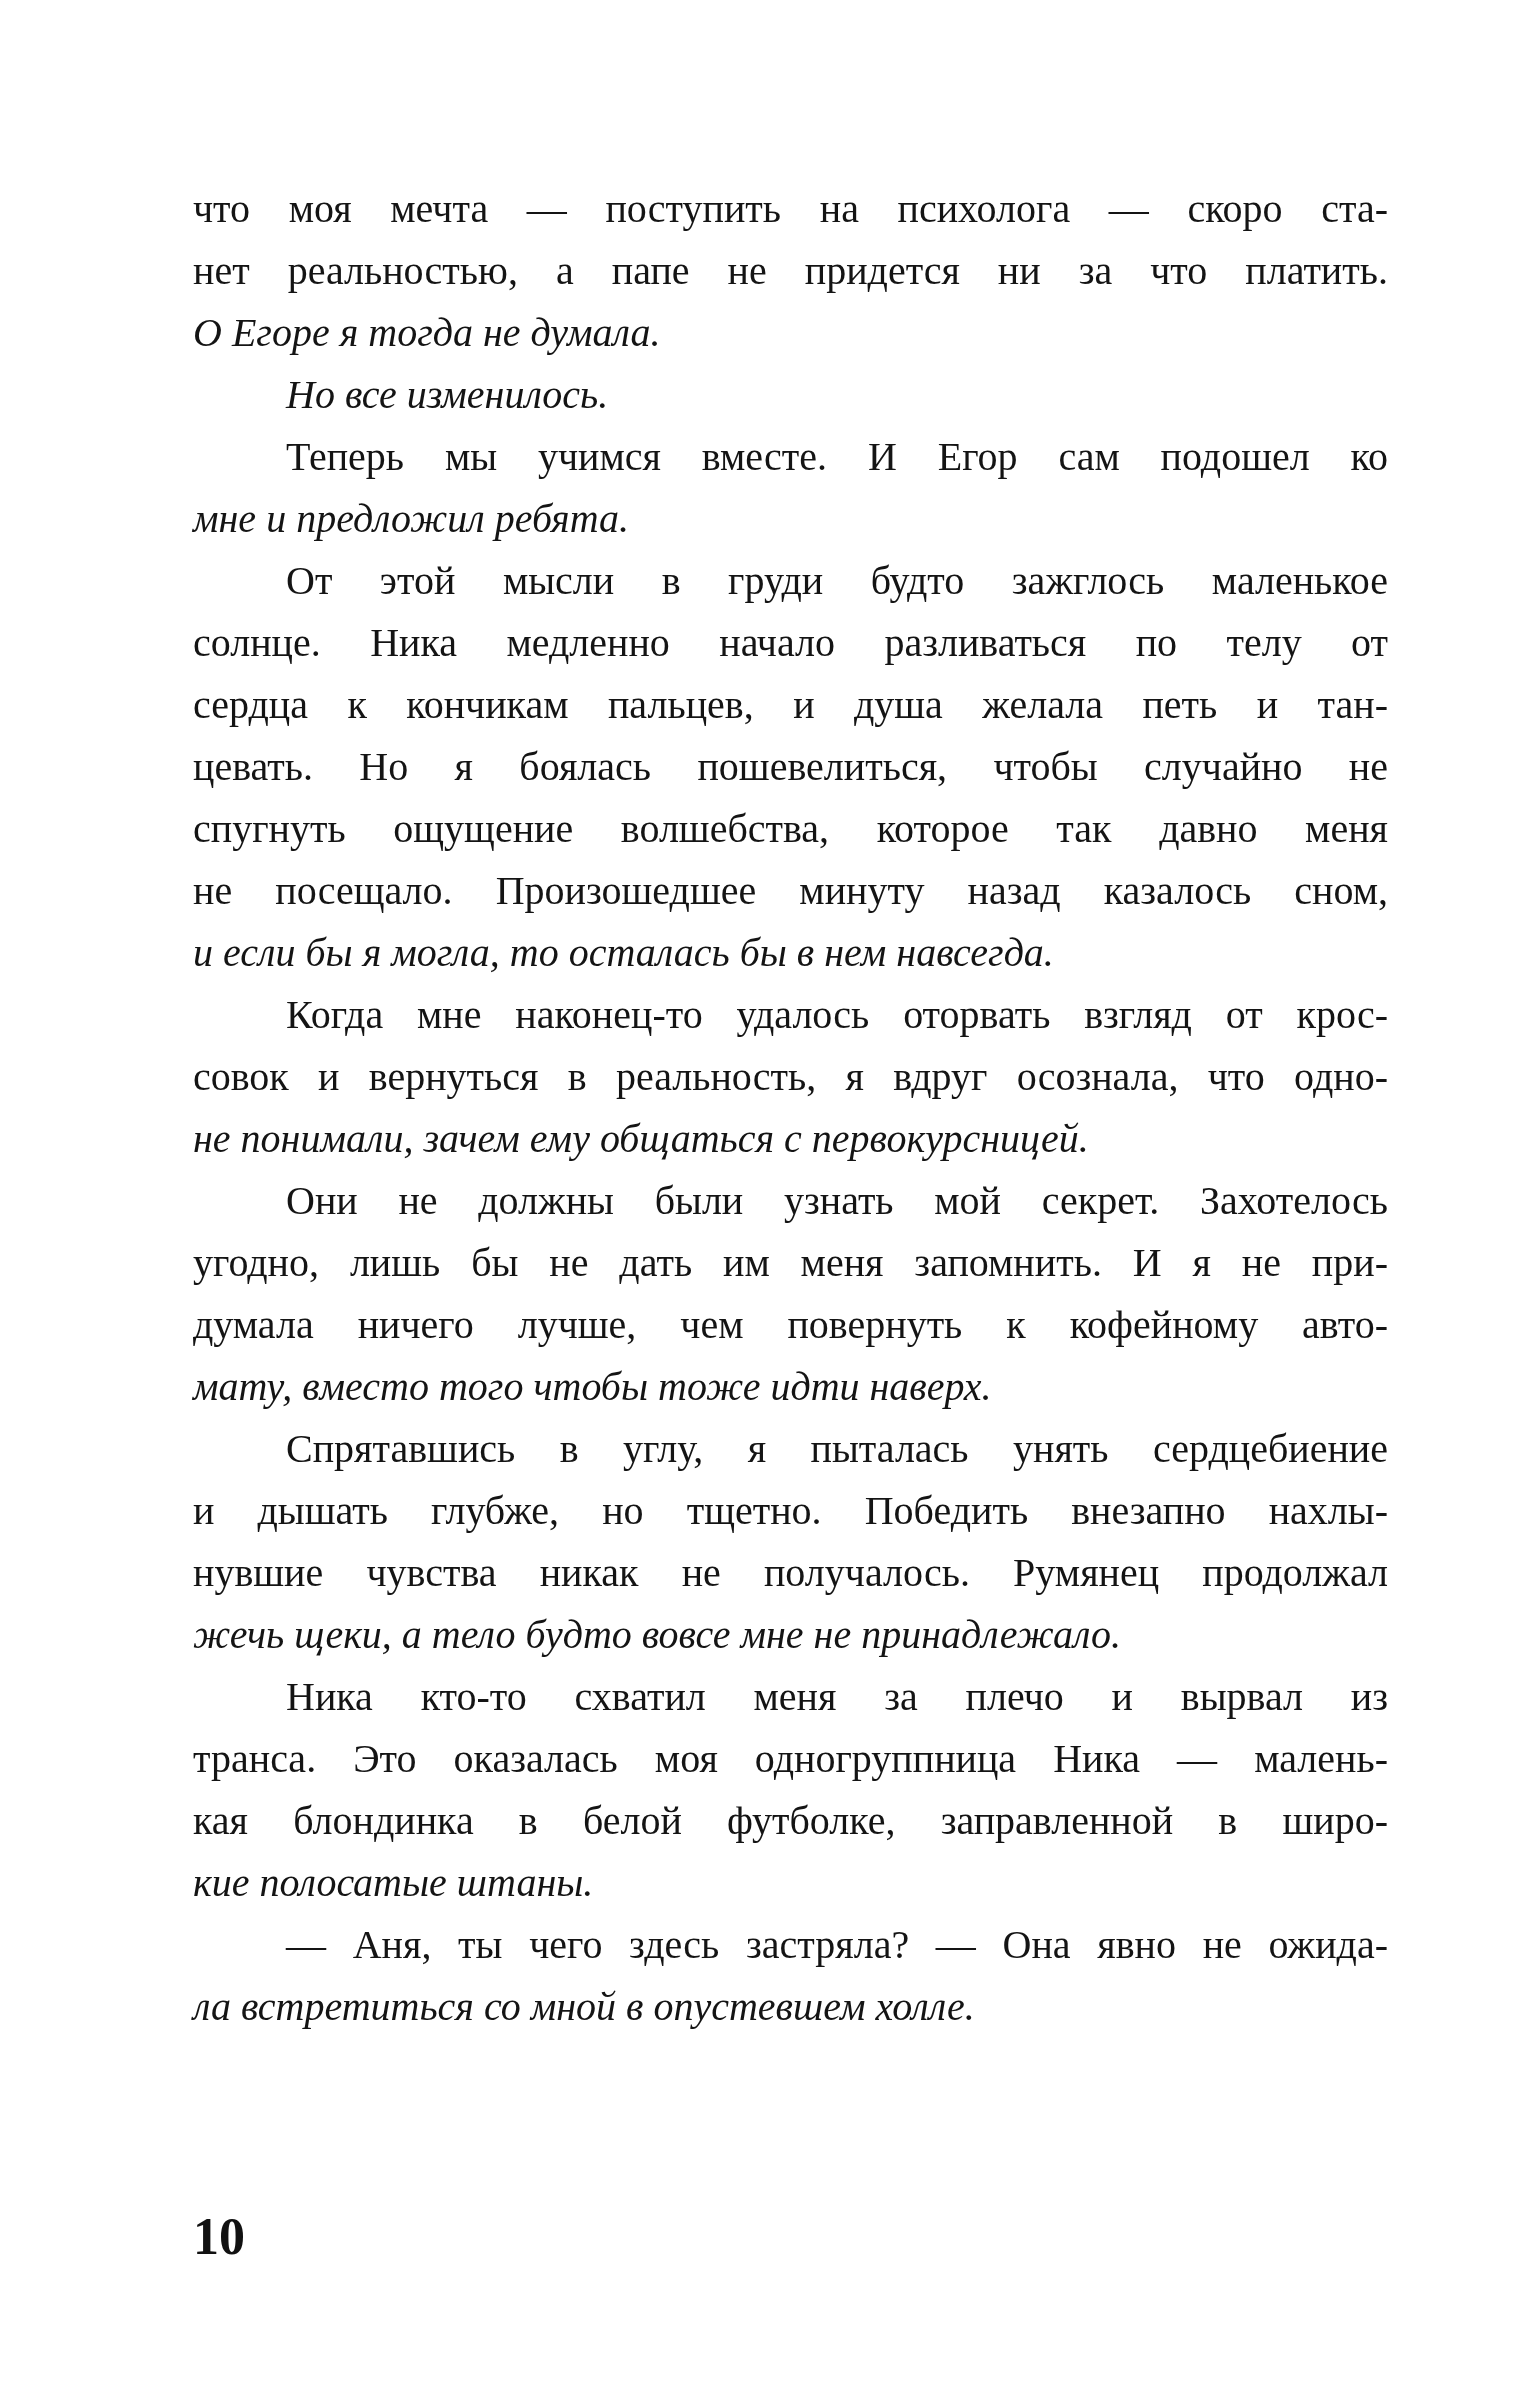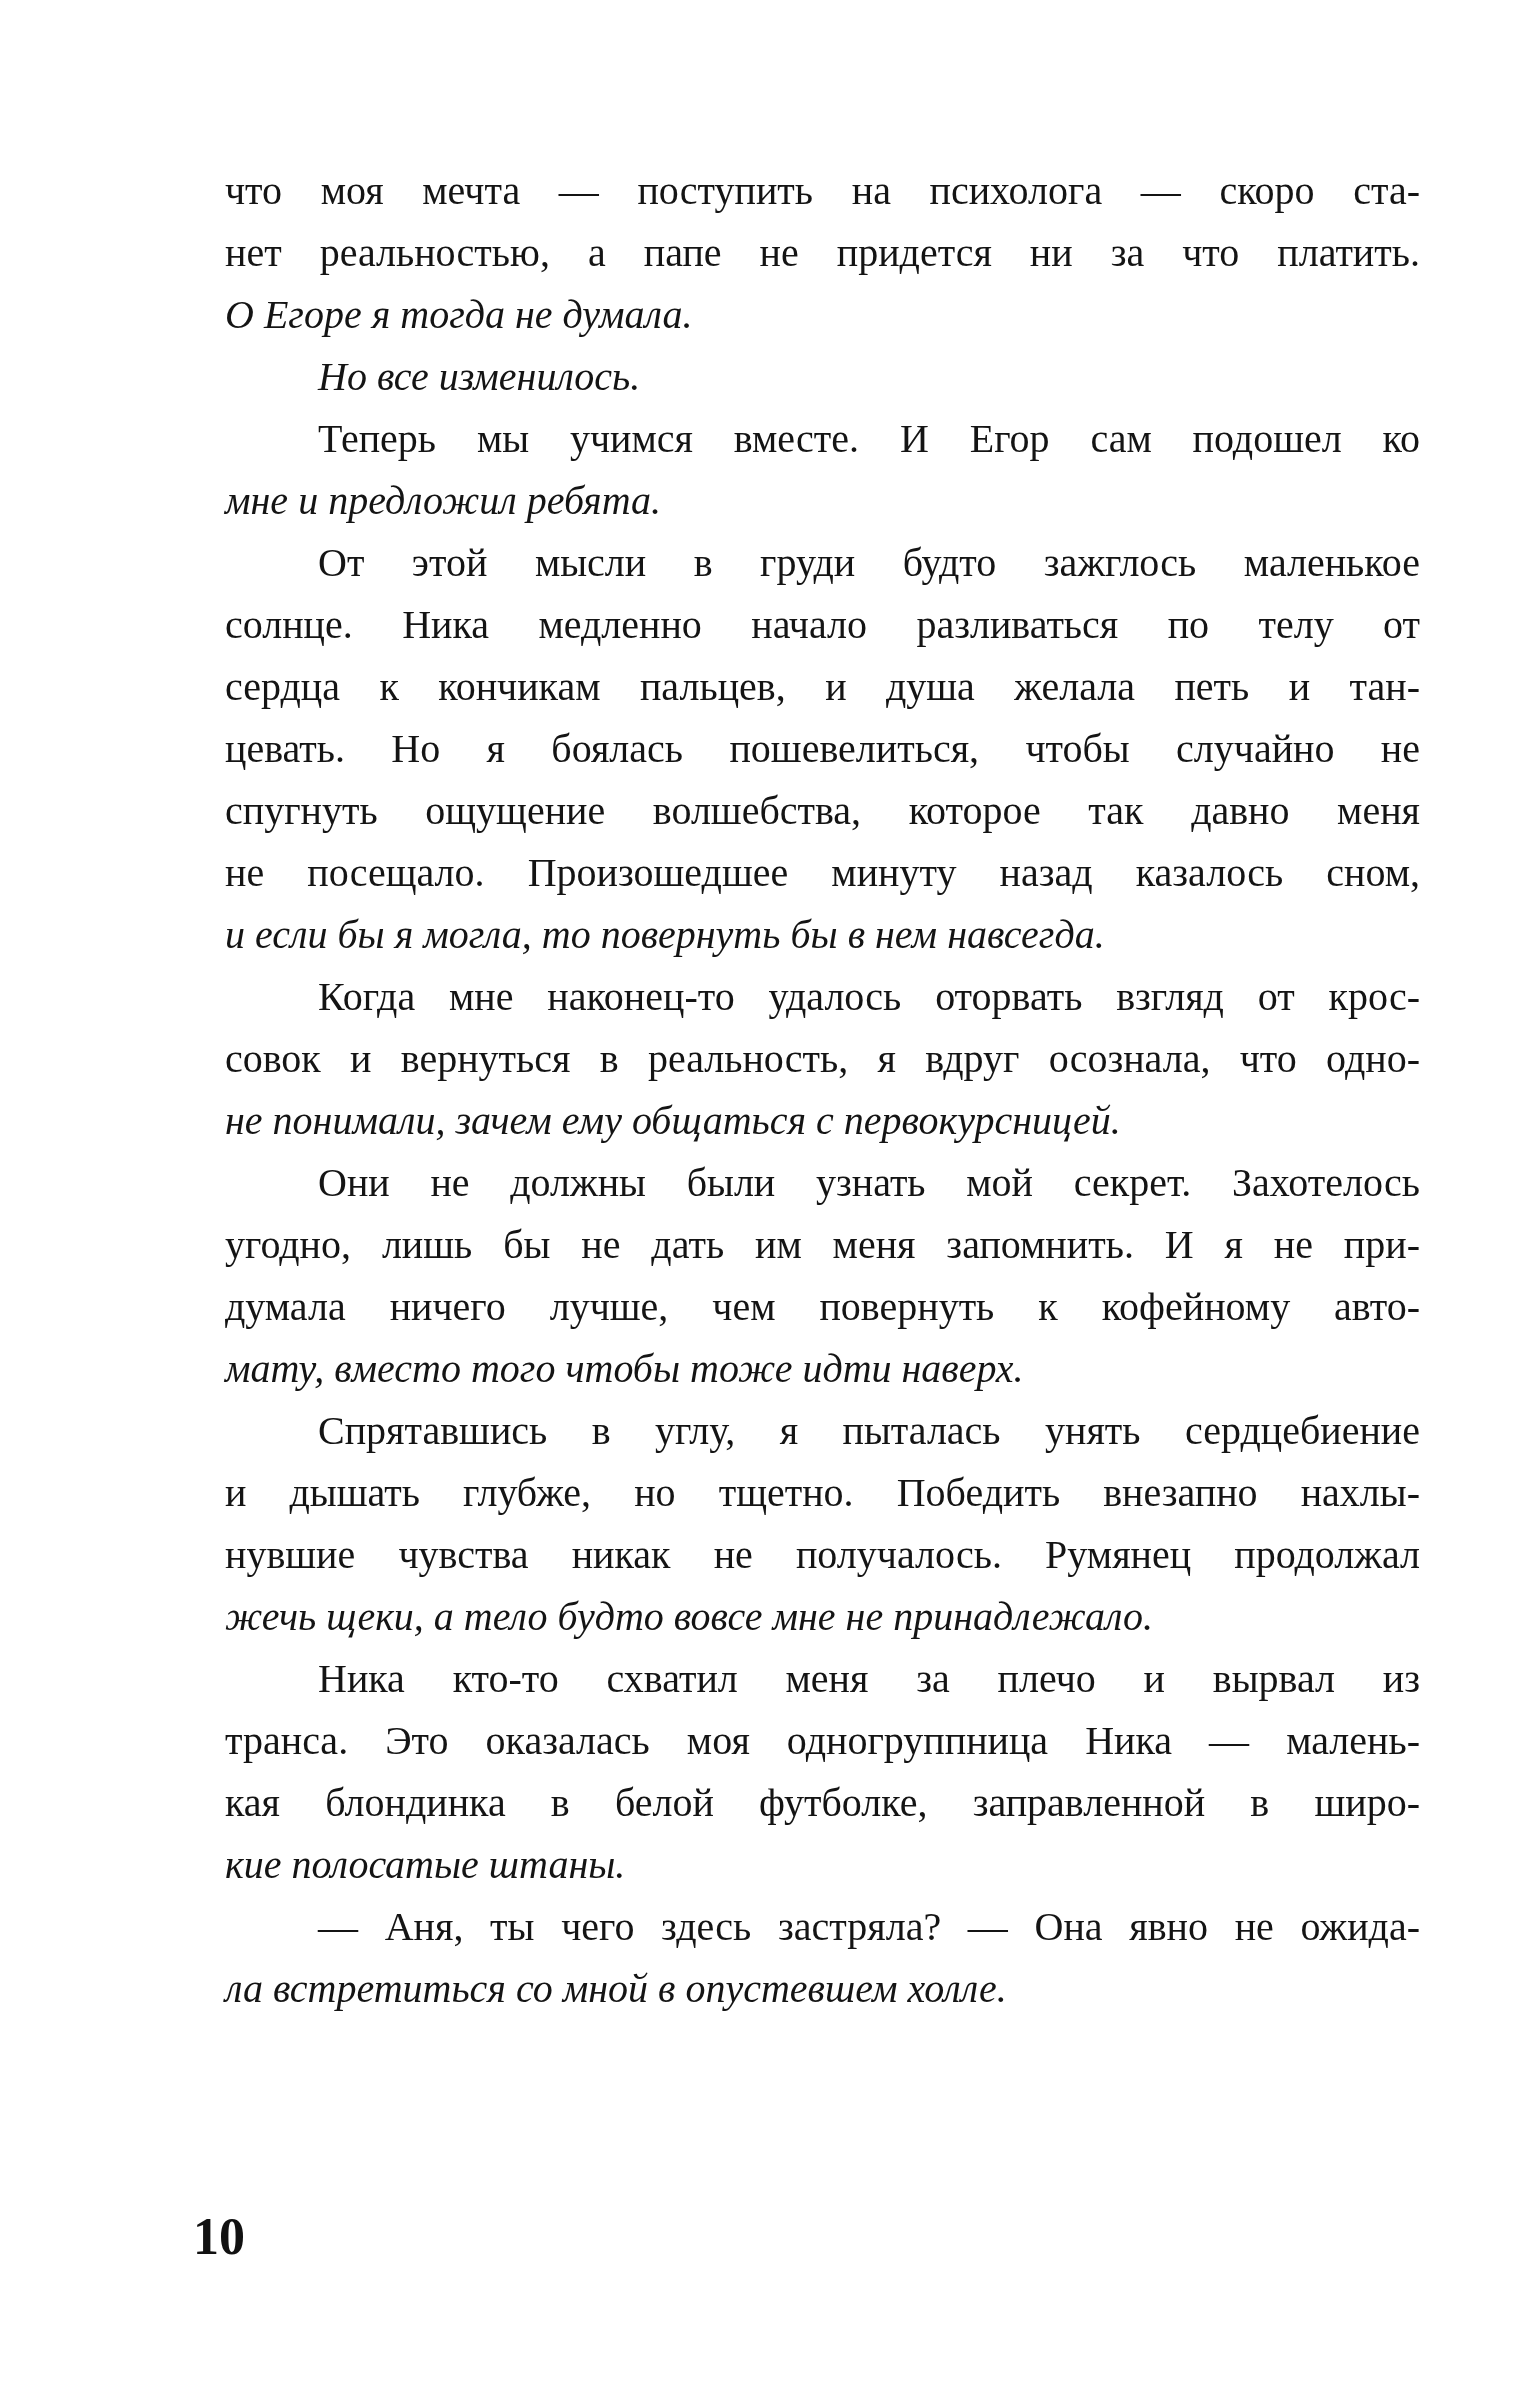--- a/index.html
+++ b/index.html
@@ -12,25 +12,24 @@
     width: 1539px;
     height: 2394px;
     background: #ffffff;
     font-family: "Liberation Serif", serif;
     color: #141414;
     overflow: hidden;
   }
   .text-block {
     position: absolute;
     left: 193px;
-    top: 160px;
+    top: 178px;
     width: 1195px;
     font-size: 40px;
     line-height: 62px;
-    margin-left: 32px;
   }
   .line {
     height: 62px;
     text-align: justify;
     text-align-last: justify;
     white-space: normal;
   }
   .line.last {
     text-align-last: left;
     font-style: italic;
@@ -58,21 +57,21 @@
       <div class="line last">О Егоре я тогда не думала.</div>
       <div class="line last indent">Но все изменилось.</div>
       <div class="line indent">Теперь мы учимся вместе. И Егор сам подошел ко</div>
       <div class="line last">мне и предложил ребята.</div>
       <div class="line indent">От этой мысли в груди будто зажглось маленькое</div>
       <div class="line">солнце. Ника медленно начало разливаться по телу от</div>
       <div class="line">сердца к кончикам пальцев, и душа желала петь и тан-</div>
       <div class="line">цевать. Но я боялась пошевелиться, чтобы случайно не</div>
       <div class="line">спугнуть ощущение волшебства, которое так давно меня</div>
       <div class="line">не посещало. Произошедшее минуту назад казалось сном,</div>
-      <div class="line last">и если бы я могла, то повернуть бы в нем навсегда.</div>
+      <div class="line last">и если бы я могла, то осталась бы в нем навсегда.</div>
       <div class="line indent">Когда мне наконец-то удалось оторвать взгляд от крос-</div>
       <div class="line">совок и вернуться в реальность, я вдруг осознала, что одно-</div>
       <div class="line last">не понимали, зачем ему общаться с первокурсницей.</div>
       <div class="line indent">Они не должны были узнать мой секрет. Захотелось</div>
       <div class="line">угодно, лишь бы не дать им меня запомнить. И я не при-</div>
       <div class="line">думала ничего лучше, чем повернуть к кофейному авто-</div>
       <div class="line last">мату, вместо того чтобы тоже идти наверх.</div>
       <div class="line indent">Спрятавшись в углу, я пыталась унять сердцебиение</div>
       <div class="line">и дышать глубже, но тщетно. Победить внезапно нахлы-</div>
       <div class="line">нувшие чувства никак не получалось. Румянец продолжал</div>

